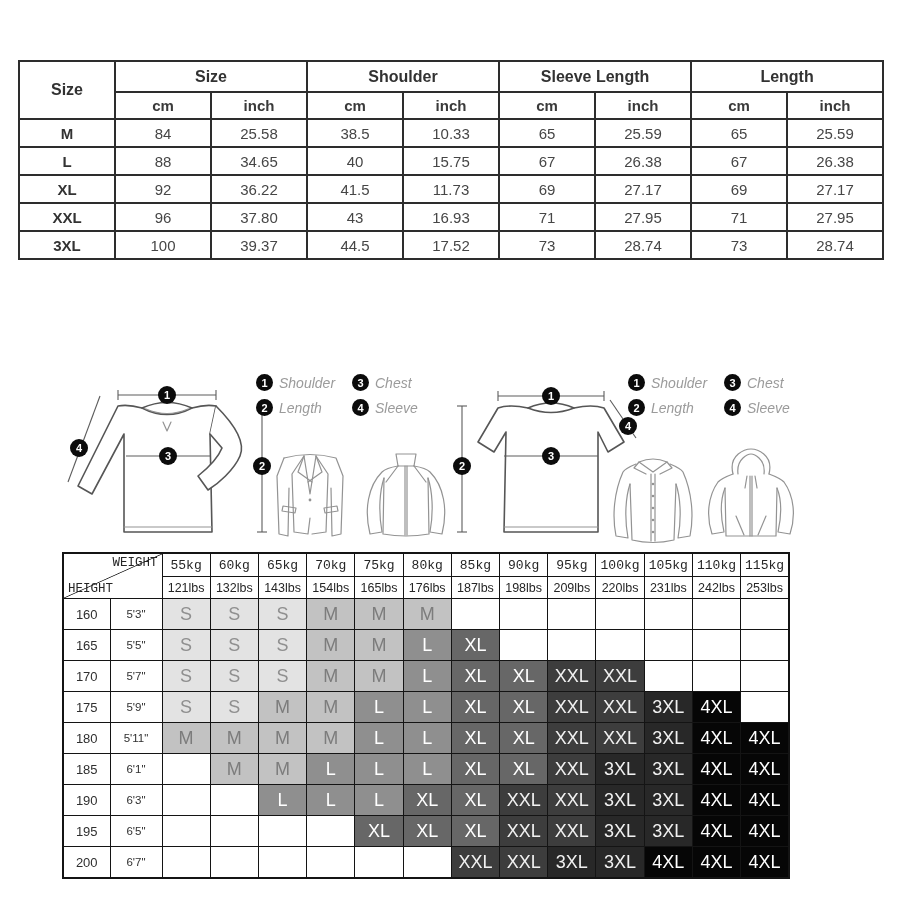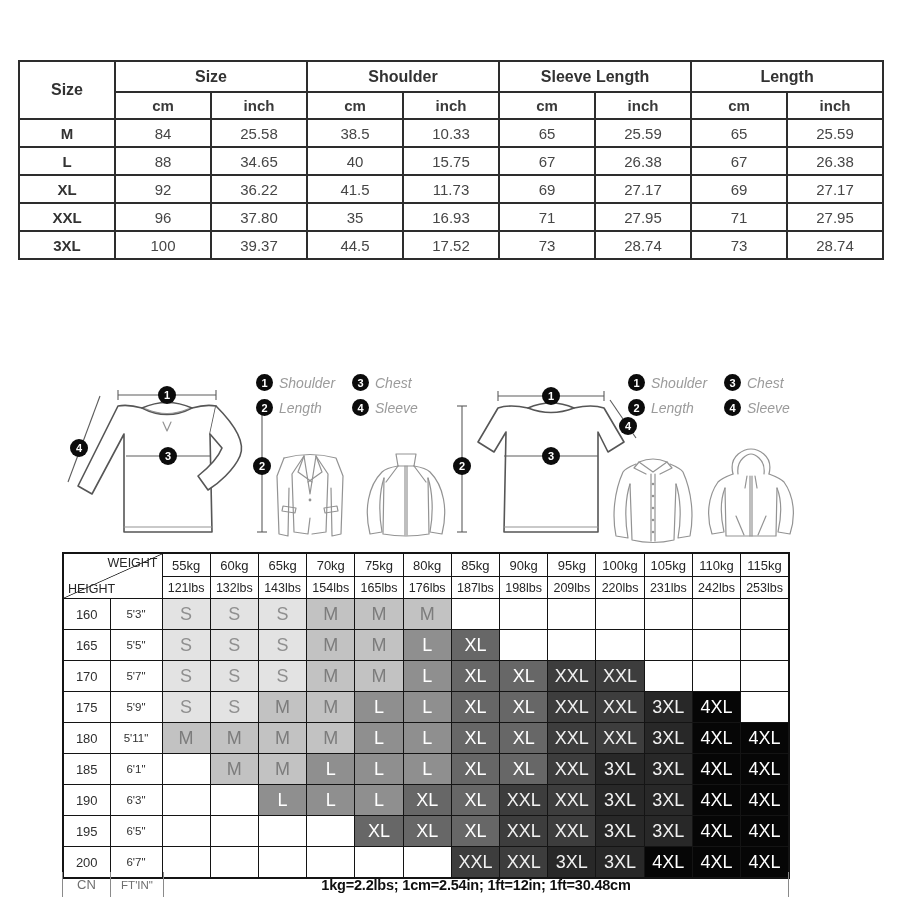--- a/index.html
+++ b/index.html
@@ -53,21 +53,21 @@
 
   
   table.matrix {
     position:absolute; left:62px; top:552px; width:728px;
     border-collapse:collapse; table-layout:fixed; border:2px solid #141414;
   }
   .matrix th, .matrix td {
     border:1px solid #141414; padding:0; text-align:center; vertical-align:middle;
     overflow:hidden; white-space:nowrap;
   }
-  .matrix tr.kg-row th  { height:22px; font-size:13px; font-weight:400; color:#252525; }
+  .matrix tr.kg-row th  { height:22px; font-size:13px; font-weight:400; color:#252525;font-family:Liberation Mono, monospace; }
   .matrix tr.lbs-row th { height:21px; font-size:12.5px; font-weight:400; color:#252525; }
   .matrix td.mcell { height:30px; font-size:18px; font-weight:400; }
   .matrix td.hcol  { font-size:13px; color:#2f2f2f; background:#fff; }
   .matrix td.ftin  { font-size:11.5px; color:#2f2f2f; background:#fff; }
   th.corner {
     position:relative;
     background:linear-gradient(to bottom right, #ffffff calc(50% - 0.8px), #2a2a2a 50%, #ffffff calc(50% + 0.8px));
   }
   .corner-top    { position:absolute; top:2px; right:4px; font-size:12.5px; font-weight:400; color:#252525; }
   .corner-bottom { position:absolute; bottom:2px; left:4px; font-size:12.5px; font-weight:400; color:#252525; }
@@ -148,21 +148,21 @@
           <td>11.73</td>
           <td>69</td>
           <td>27.17</td>
           <td>69</td>
           <td>27.17</td>
         </tr>
         <tr>
           <td class="size-col">XXL</td>
           <td>96</td>
           <td>37.80</td>
-          <td>35</td>
+          <td>43</td>
           <td>16.93</td>
           <td>71</td>
           <td>27.95</td>
           <td>71</td>
           <td>27.95</td>
         </tr>
         <tr>
           <td class="size-col">3XL</td>
           <td>100</td>
           <td>39.37</td>
@@ -527,19 +527,14 @@
           <td class="mcell" style="background: rgb(61, 61, 61); color: rgb(241, 241, 241);">XXL</td>
           <td class="mcell" style="background: rgb(40, 40, 40); color: rgb(241, 241, 241);">3XL</td>
           <td class="mcell" style="background: rgb(40, 40, 40); color: rgb(241, 241, 241);">3XL</td>
           <td class="mcell" style="background: rgb(6, 6, 6); color: rgb(255, 255, 255);">4XL</td>
           <td class="mcell" style="background: rgb(6, 6, 6); color: rgb(255, 255, 255);">4XL</td>
           <td class="mcell" style="background: rgb(6, 6, 6); color: rgb(255, 255, 255);">4XL</td>
         </tr>
       </tbody>
   </table>
 
-  <div class="matrix-footer">
-    <div class="fcell fcell-cn">CN</div>
-    <div class="fcell fcell-ftin">FT'IN"</div>
-    <div class="fcell fcell-conv">1kg=2.2lbs; 1cm=2.54in; 1ft=12in; 1ft=30.48cm</div>
-  </div>
 
 </div>
 
 </body></html>

